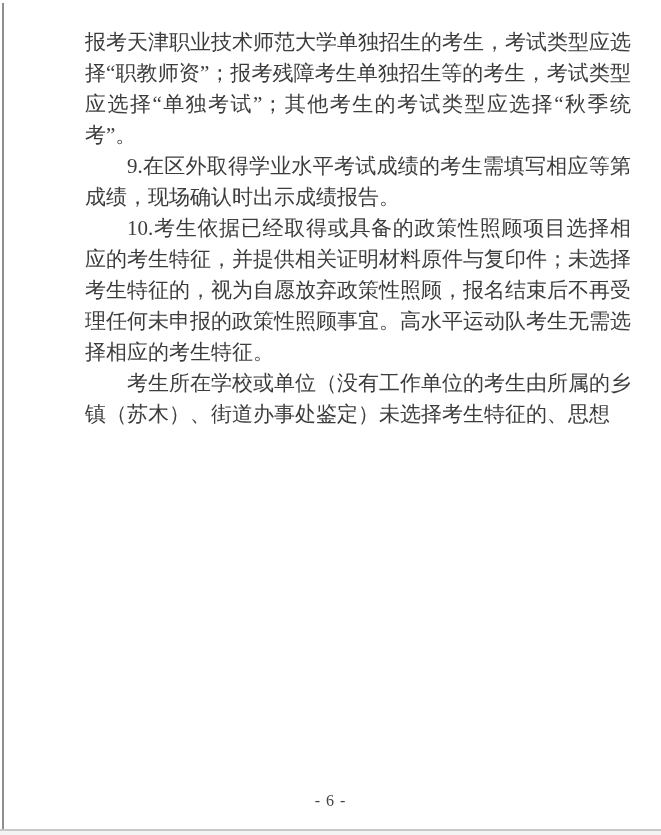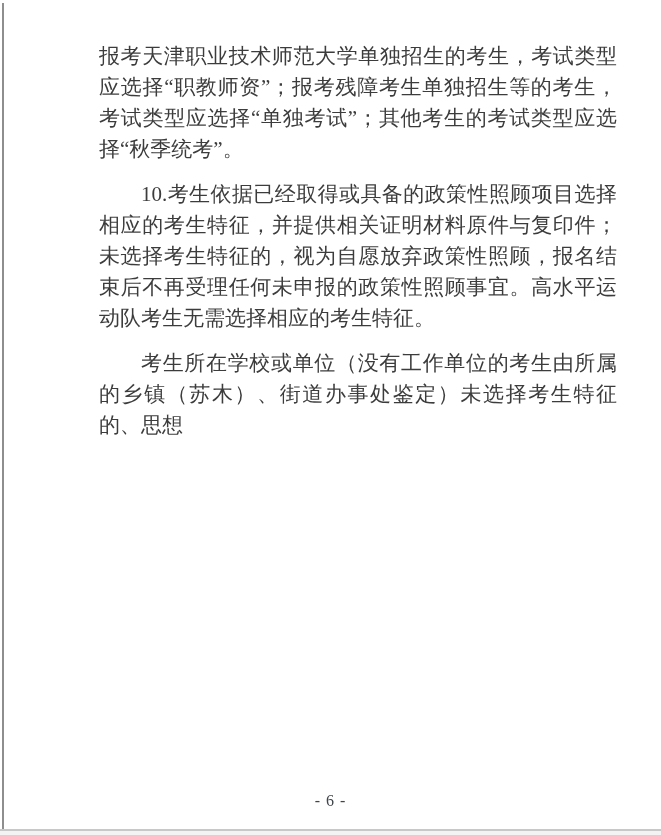--- a/index.html
+++ b/index.html
@@ -40,21 +40,21 @@
   .content{
     position:absolute;
     left:85px;top:27px;
     width:546px;
     color:var(--ink);
     font-size:21px;
     line-height:31px;
     text-align:justify;
   }
   .para{
-    margin:14px;
+    margin:0;
     padding:0;
   }
   .para.indent{
     text-indent:42px;
   }
   .para.heading{
     font-family:"Liberation Sans","DejaVu Sans",sans-serif;
     font-weight:700;
     color:var(--heading-ink);
   }
@@ -68,18 +68,19 @@
     color:var(--footer-ink);
   }
 </style>
 </head>
 <body>
 
 <div class="page">
   <div class="edge-left"></div>
   <div class="content" id="doc-content">
       <p class="para">报考天津职业技术师范大学单独招生的考生，考试类型应选择“职教师资”；报考残障考生单独招生等的考生，考试类型应选择“单独考试”；其他考生的考试类型应选择“秋季统考”。</p>
+      <p class="para indent">9.在区外取得学业水平考试成绩的考生需填写相应等第成绩，现场确认时出示成绩报告。</p>
       <p class="para indent">10.考生依据已经取得或具备的政策性照顾项目选择相应的考生特征，并提供相关证明材料原件与复印件；未选择考生特征的，视为自愿放弃政策性照顾，报名结束后不再受理任何未申报的政策性照顾事宜。高水平运动队考生无需选择相应的考生特征。</p>
       <p class="para indent">考生所在学校或单位（没有工作单位的考生由所属的乡镇（苏木）、街道办事处鉴定）未选择考生特征的、思想</p>
     </div>
   <div class="page-number">- 6 -</div>
   <div class="edge-bottom"></div>
 </div>
 
 </body></html>

